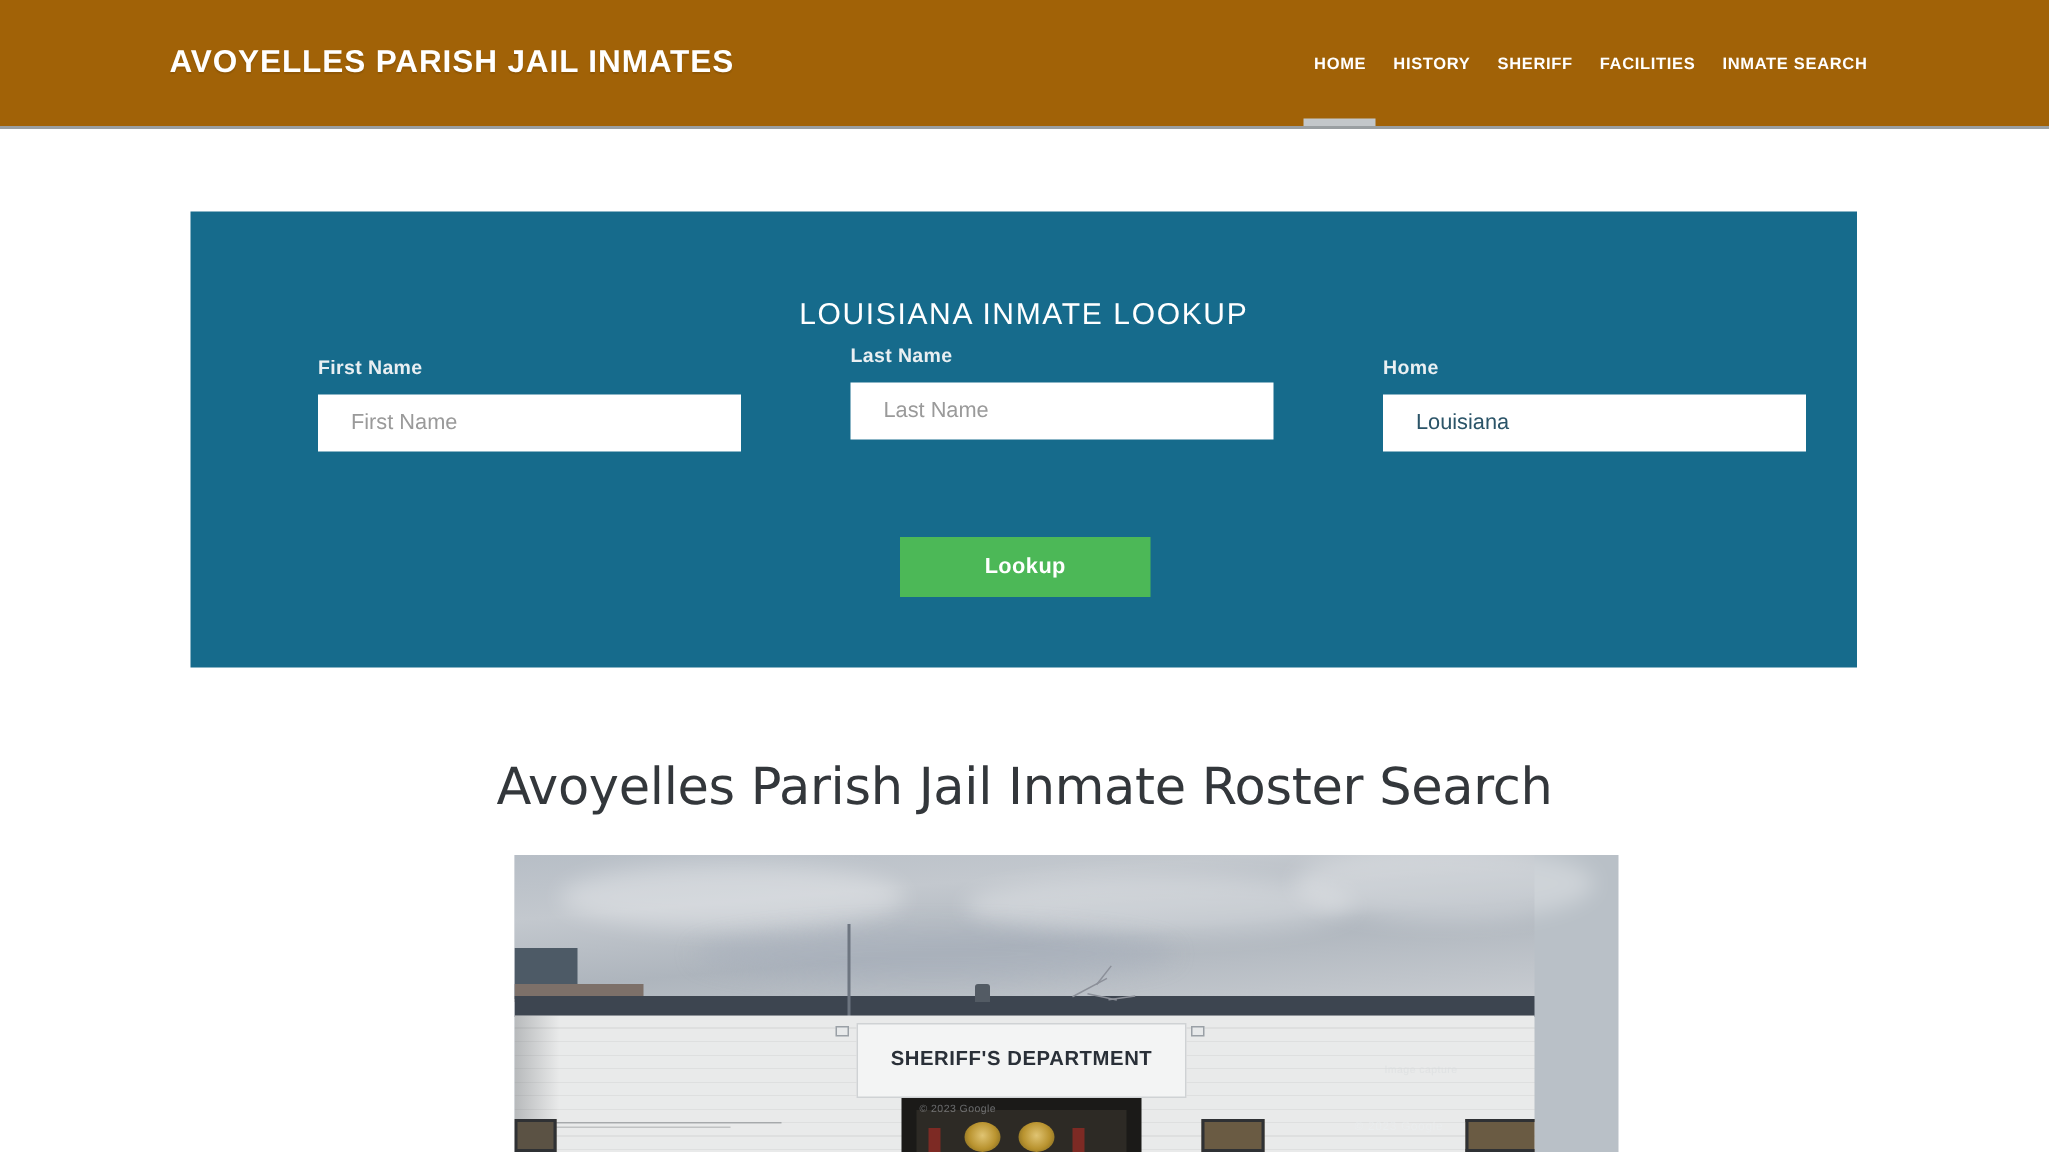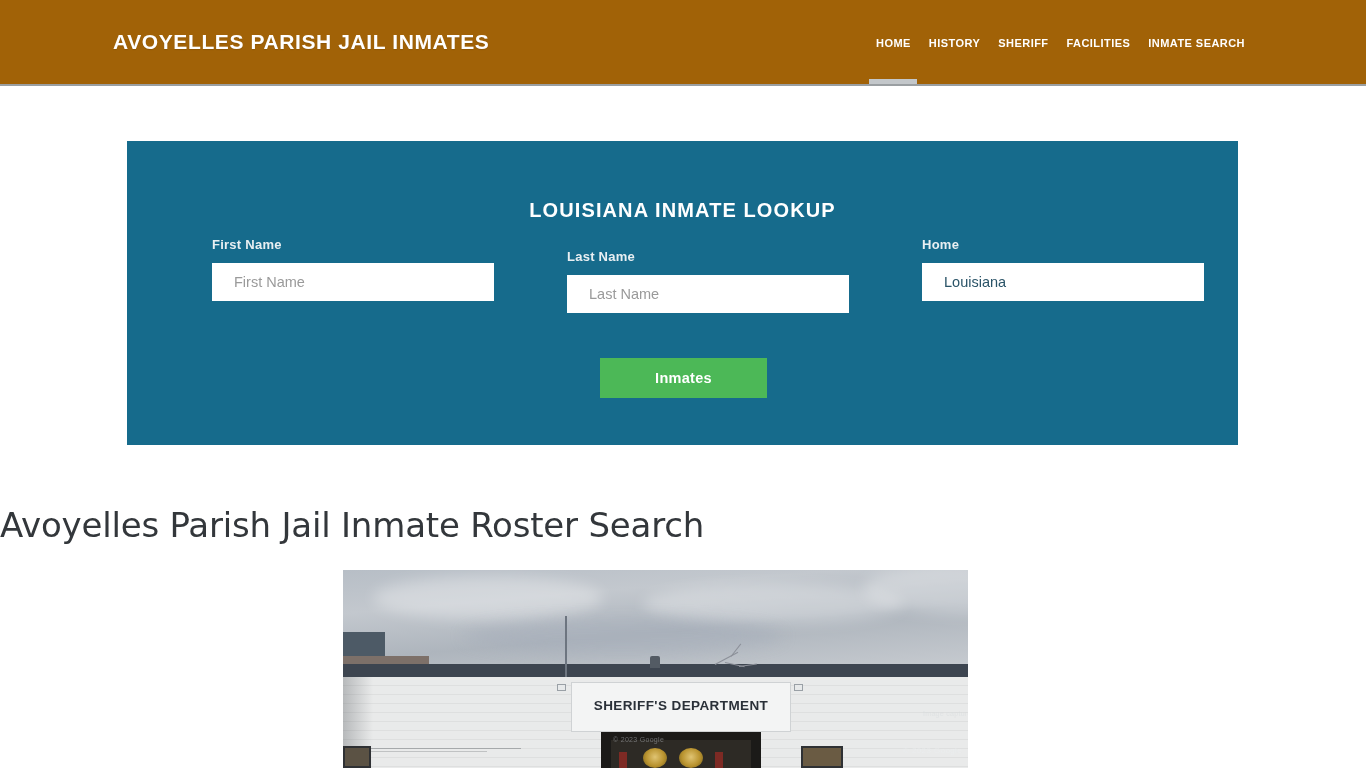--- a/index.html
+++ b/index.html
@@ -86,27 +86,27 @@
     background: #166b8c;
   }
   .lookup-title {
     position: absolute;
     left: 0;
     top: 41px;
     width: 100%;
     text-align: center;
     color: #ffffff;
     font-size: 20px;
-    font-weight: bold;
+    font-weight: normal;
     letter-spacing: 1.1px;
     text-transform: uppercase;
   }
   .field-group { position: absolute; margin-left: 25px; }
   .field-group.first { left: 60px;  top: 96px; width: 282px; }
-  .field-group.last  { left: 415px; top: 108px; width: 282px; }
+  .field-group.last  { left: 415px; top: 88px; width: 282px; }
   .field-group.state { left: 770px; top: 96px; width: 282px; }
   .field-label {
     color: #e9eff2;
     font-size: 13px;
     font-weight: bold;
     letter-spacing: 0.25px;
     margin-bottom: 11px;
     display: block;
   }
   .field-input {
@@ -142,34 +142,35 @@
     letter-spacing: 0.3px;
     cursor: pointer;
   }
 
   
   .page-heading {
     position: absolute;
     left: 0;
     top: 505px;
     width: 1366px;
+    text-align: center;
     font-size: 34px;
     font-weight: normal;
     color: #33373b;
     letter-spacing: -0.2px;
     font-family: "DejaVu Sans", sans-serif;
     margin: 0;
   }
 
   
   .facility-photo {
     position: absolute;
     left: 343px;
     top: 570px;
-    width: 625px;
+    width: 736px;
     height: 198px;
     overflow: hidden;
     background: #b9c0c7;
   }
   .photo-sky {
     position: absolute;
     left: 0; top: 0;
     width: 680px; height: 96px;
     background: linear-gradient(175deg, #b7bec6 0%, #c3c8ce 28%, #aeb5bd 58%, #c8ccd1 100%);
   }
@@ -384,21 +385,21 @@
     <input class="field-input" type="text" placeholder="Last Name" style="">
   </div>
 
   <div class="field-group state">
     <label class="field-label">Home</label>
     <select class="field-input">
       <option>Louisiana</option>
     </select>
   </div>
 
-  <button class="search-button">Inmates</button>
+  <button class="search-button">Lookup</button>
 </section>
 
 <h1 class="page-heading">Avoyelles Parish Jail Inmate Roster Search</h1>
 
 <figure class="facility-photo" style="margin:0;">
   <div class="photo-sky">
     <span class="cloud c1"></span>
     <span class="cloud c2"></span>
     <span class="cloud c3"></span>
     <span class="cloud c4"></span>

